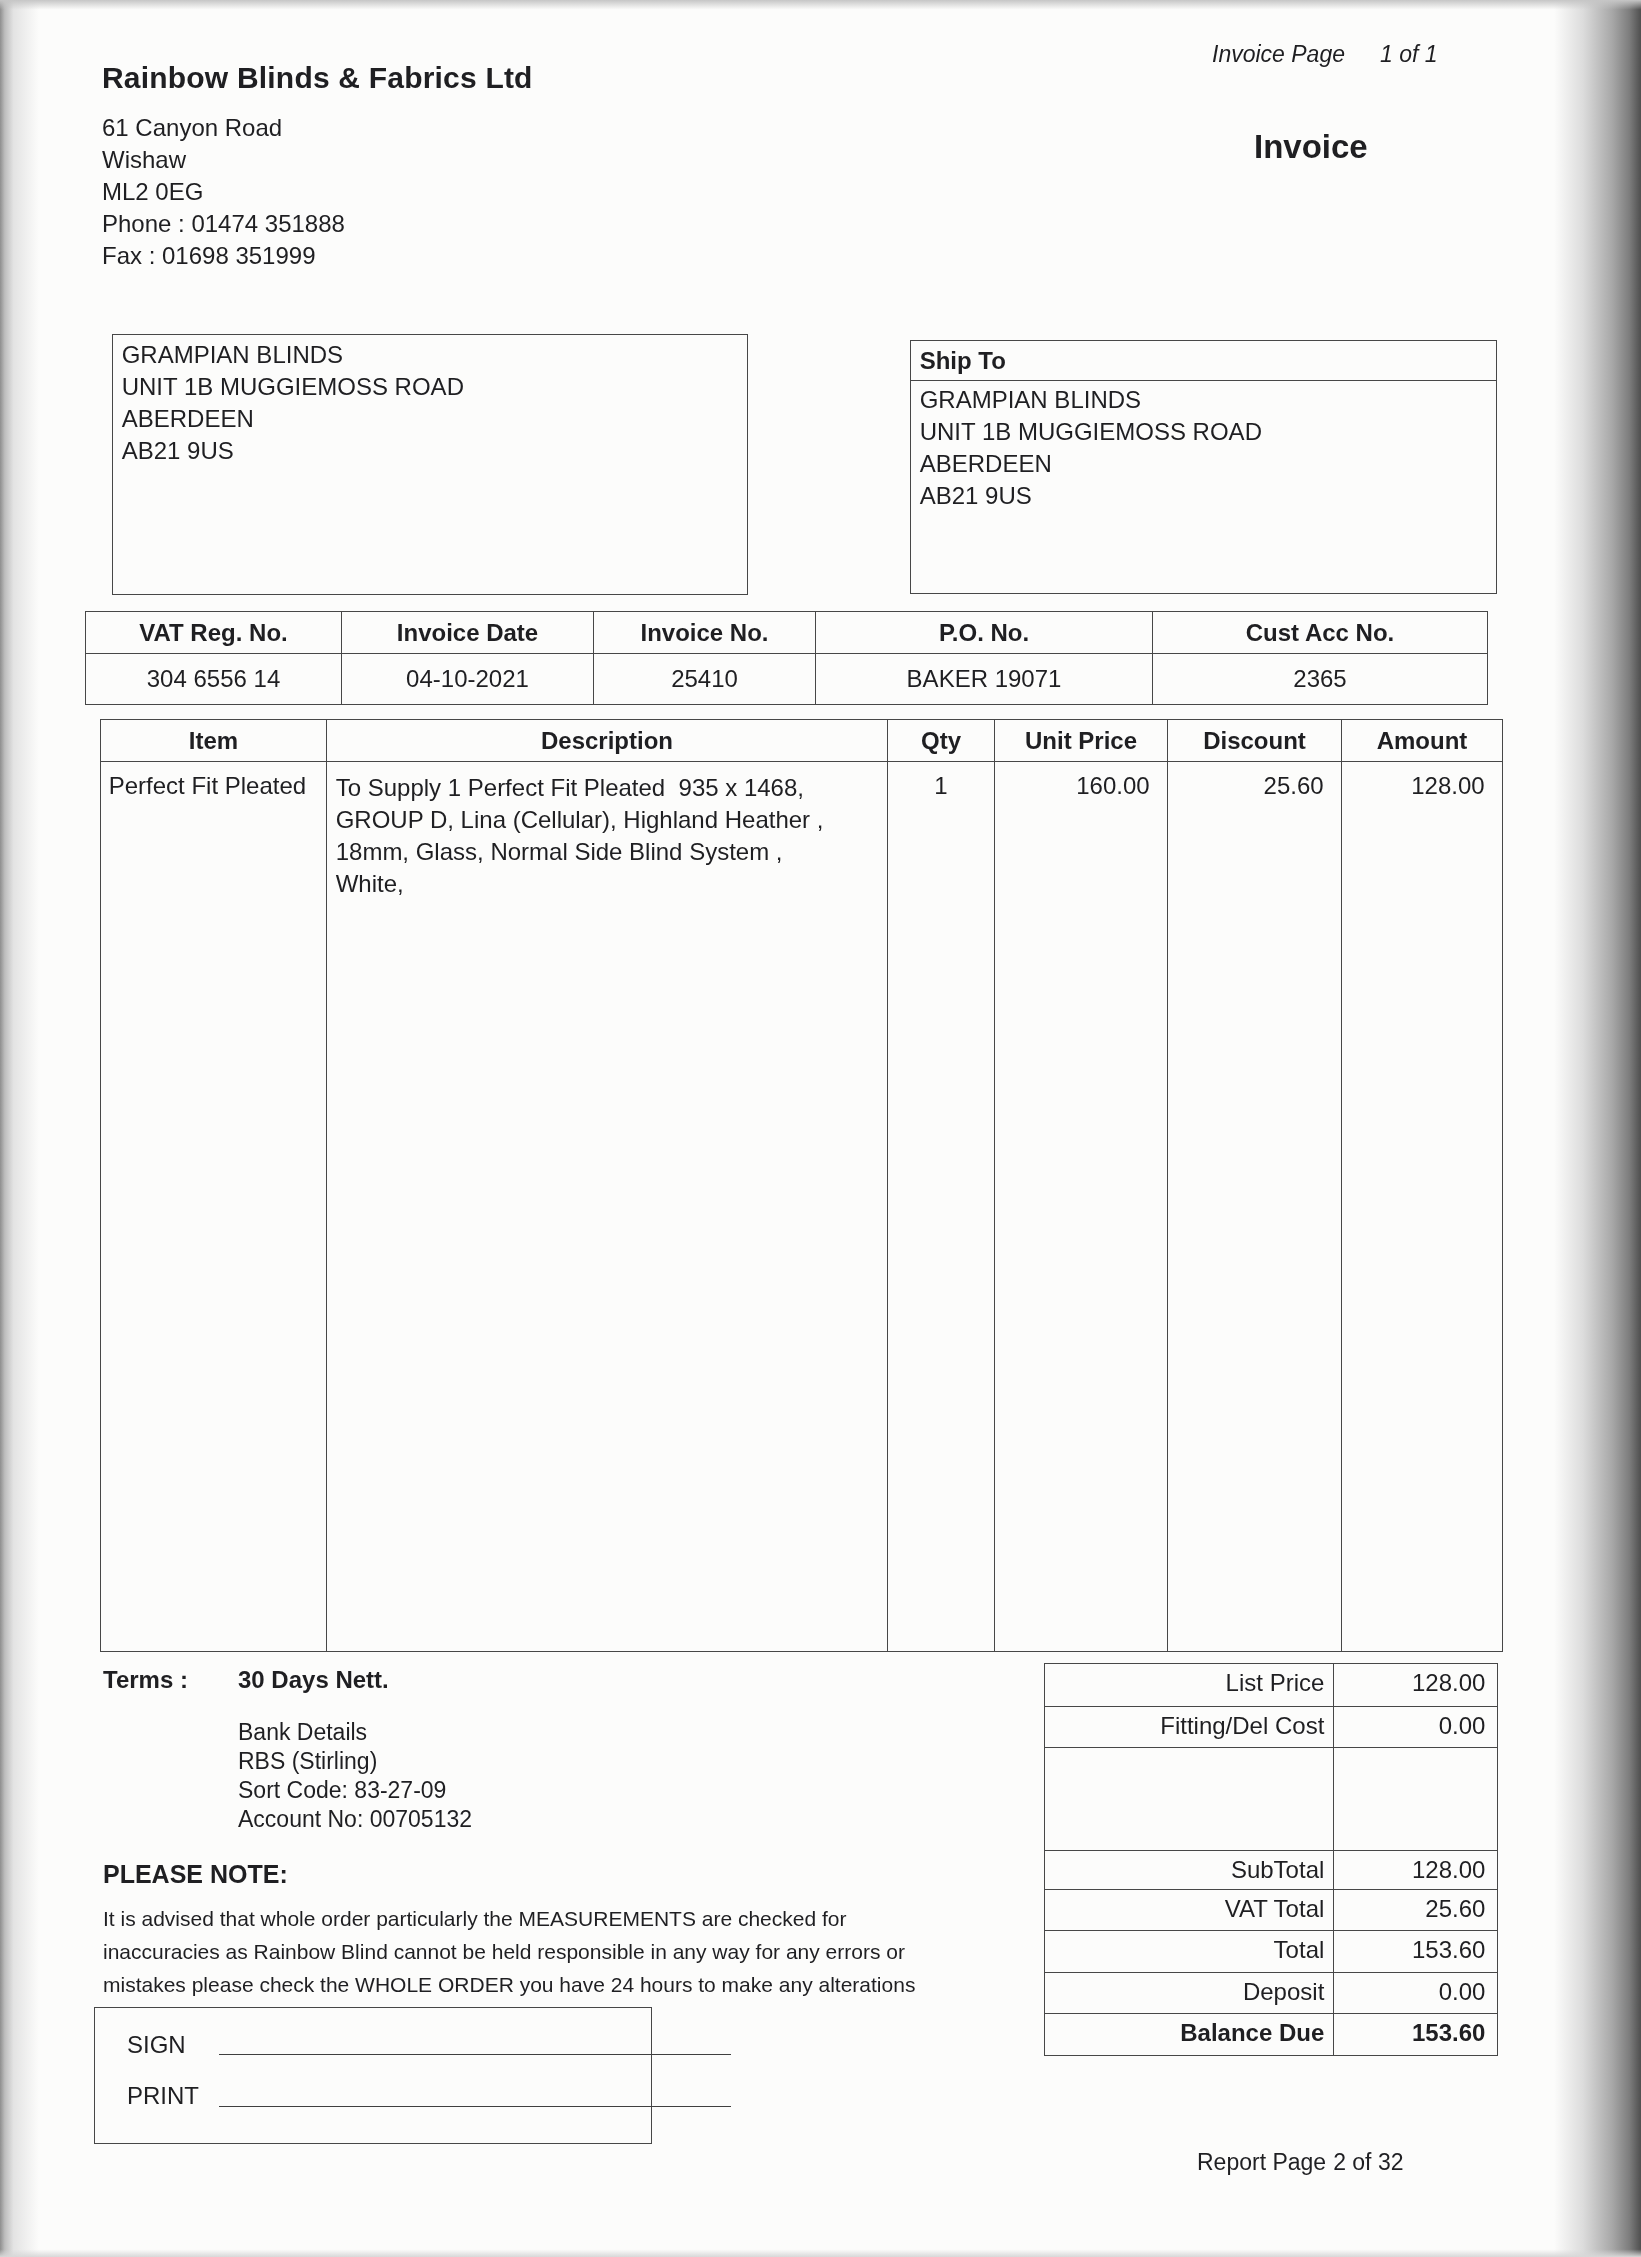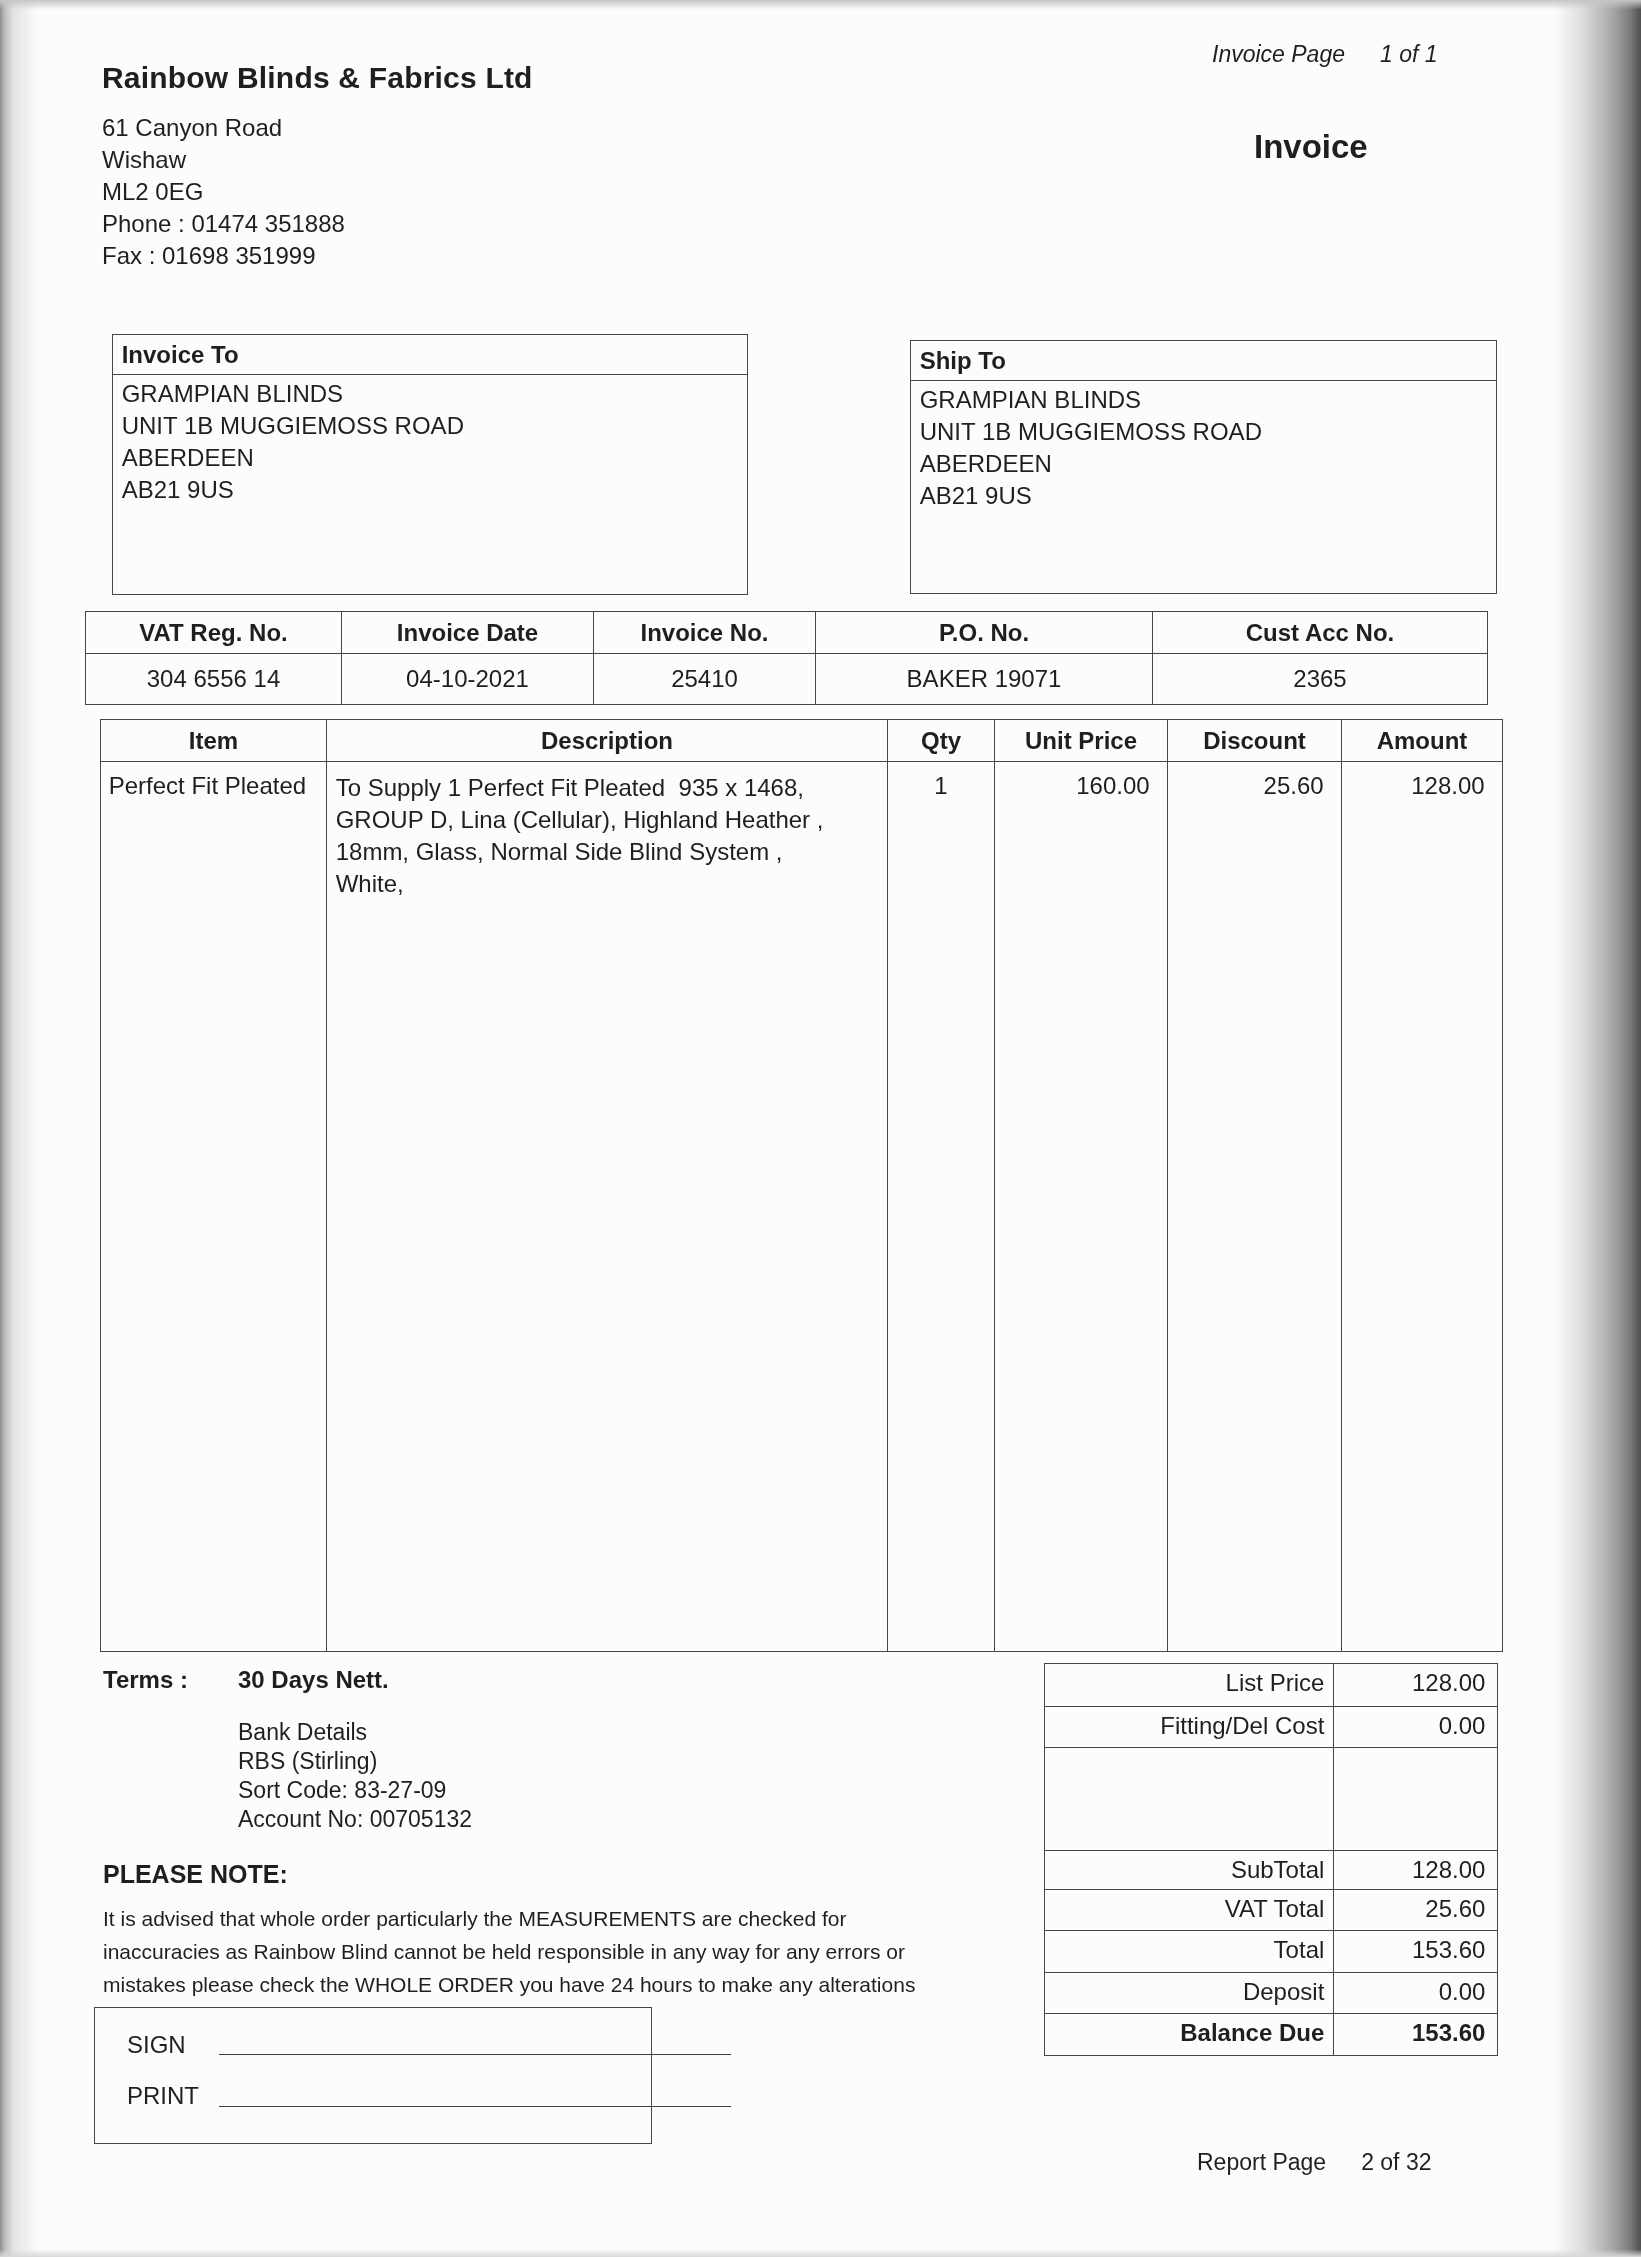--- a/index.html
+++ b/index.html
@@ -78,21 +78,21 @@
   
   .totals-box { left:1044px; top:1663px; width:454px; border:1.9px solid #474747; font-size:24px; }
   .trow { display:grid; grid-template-columns:289px 1fr; border-bottom:1.9px solid #474747; }
   .trow:last-child { border-bottom:none; }
   .trow .tl { border-right:1.9px solid #474747; text-align:right; padding:4.8px 8.7px 0 0; }
   .trow .tv { text-align:right; padding:4.8px 11.6px 0 0; }
   .r0 { height:43px; } .r1 { height:41px; } .rspace { height:103px; }
   .r2 { height:39px; } .r3 { height:41px; } .r4 { height:42px; }
   .r5 { height:41px; } .r6 { height:41px; font-weight:bold; }
 
-  .report-indicator { left:1197px; top:2149px; font-size:23px; display:flex; gap:35px; }
+  .report-indicator { left:1197px; top:2149px; font-size:23px; display:flex; gap:7px; }
 </style>
 </head>
 <body>
 
 <div class="abs page-indicator">
   <span>Invoice Page</span>
   <span>1 of 1</span>
 </div>
 
 <div class="abs company-name">Rainbow Blinds &amp; Fabrics Ltd</div>
@@ -101,21 +101,20 @@
   <div>61 Canyon Road</div>
   <div>Wishaw</div>
   <div>ML2 0EG</div>
   <div>Phone : 01474 351888</div>
   <div>Fax : 01698 351999</div>
 </div>
 
 <div class="abs doc-title">Invoice</div>
 
 <div class="abs addr-box box-invoice-to">
-  <div class="box-head">Invoice To</div>
   <div class="box-body">
     <div>GRAMPIAN BLINDS</div>
     <div>UNIT 1B MUGGIEMOSS ROAD</div>
     <div>ABERDEEN</div>
     <div>AB21 9US</div>
   </div>
 </div>
 
 <div class="abs addr-box box-ship-to">
   <div class="box-head">Ship To</div>

